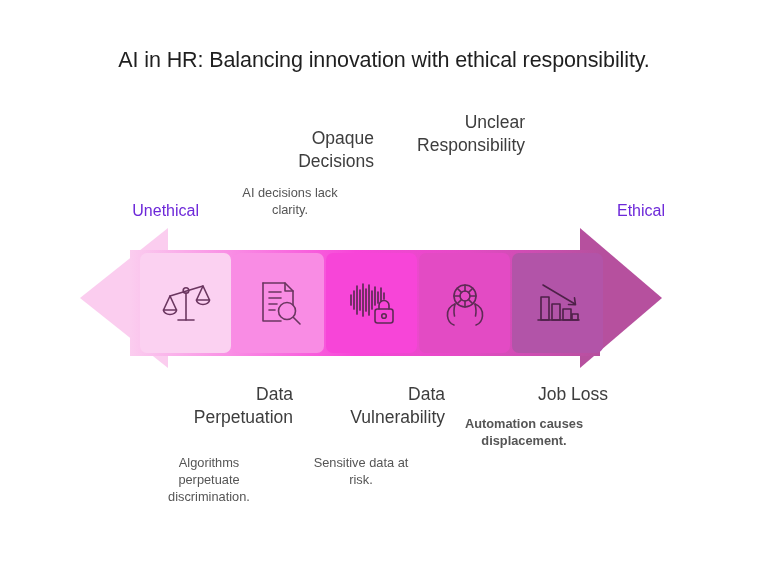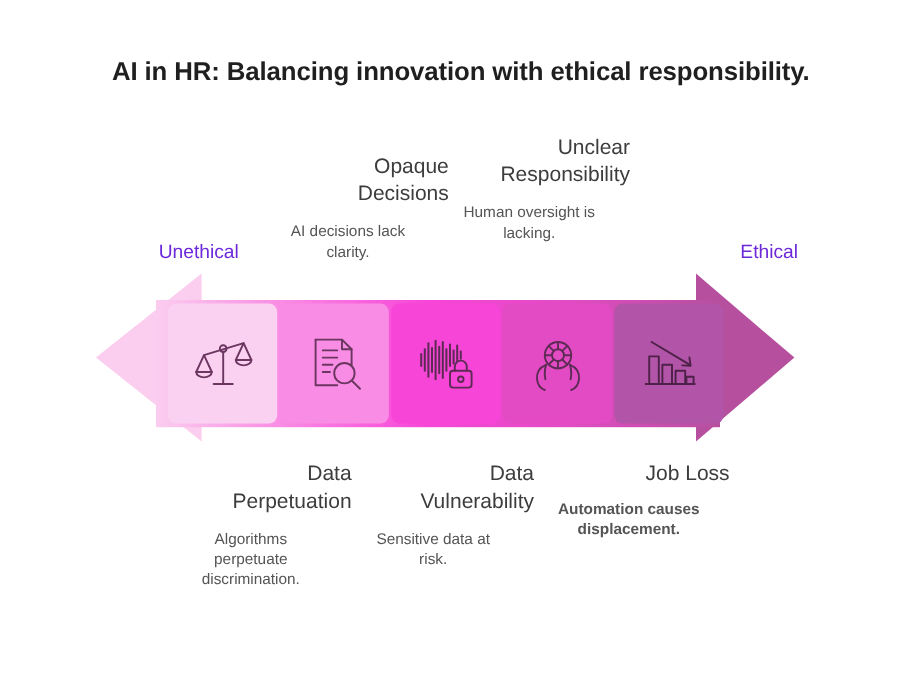--- a/index.html
+++ b/index.html
@@ -12,21 +12,21 @@
     position:relative;
   }
   #stage{position:absolute;left:0;top:0;width:768px;height:570px;}
 
   
   .title{
     position:absolute;
     left:0;top:48px;width:768px;
     text-align:center;
     font-size:21.5px;
-    font-weight:bold;
+    font-weight:normal;
     color:#1f1f1f;
     letter-spacing:-0.1px;
   }
 
   
   .band{position:absolute;left:0;top:0;width:768px;height:570px;pointer-events:none;}
   .band svg{position:absolute;left:0;top:0;}
 
   
   .tiles{position:absolute;left:0;top:0;width:768px;height:570px;}
@@ -63,21 +63,21 @@
     white-space:pre-line;
     text-align:right;
   }
   .step-desc{
     font-size:12.8px;
     color:#555555;
     line-height:17px;
     white-space:pre-line;
   }
   .step.above .step-desc{margin-top:11px;}
-  .step.below .step-desc{margin-top:11px;}
+  .step.below .step-desc{margin-top:25px;}
 
   
   #step-opaque{left:206px;top:127px;}
   #step-unclear{left:357px;top:111px;}
   
   #step-bias{left:125px;top:383px;}
   #step-data{left:277px;top:383px;}
   #step-job{left:440px;top:383px;}
   #step-job .step-desc{margin-top:9px;font-weight:bold;}
 </style>
@@ -197,22 +197,20 @@
   <div class="step above" id="step-opaque">
     <div class="step-title">Opaque
 Decisions</div>
     <div class="step-desc">AI decisions lack
 clarity.</div>
   </div>
 
   <div class="step above" id="step-unclear">
     <div class="step-title">Unclear
 Responsibility</div>
-    <div class="step-desc">Human oversight is
-lacking.</div>
   </div>
 
   <div class="step below" id="step-bias">
     <div class="step-title">Data
 Perpetuation</div>
     <div class="step-desc">Algorithms
 perpetuate
 discrimination.</div>
   </div>
 

